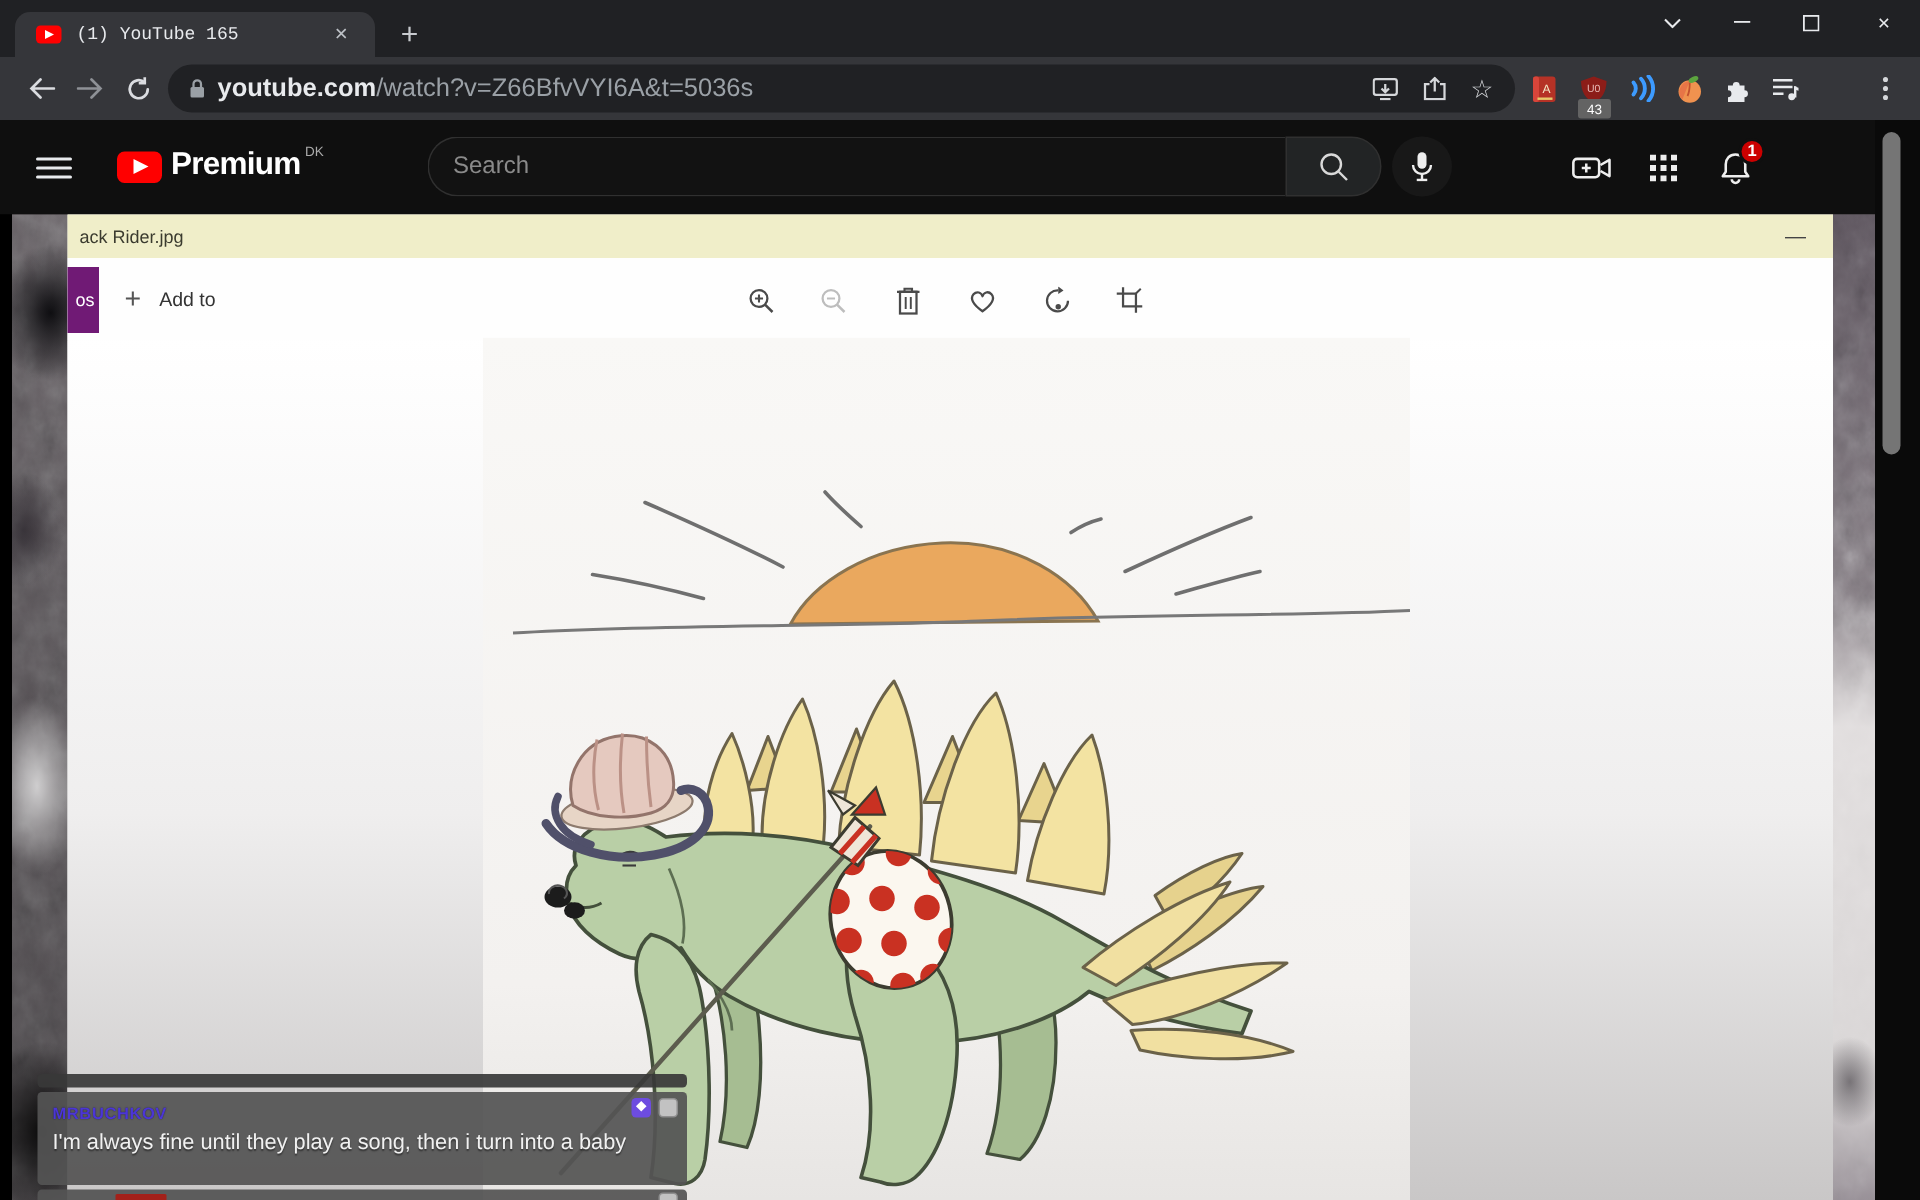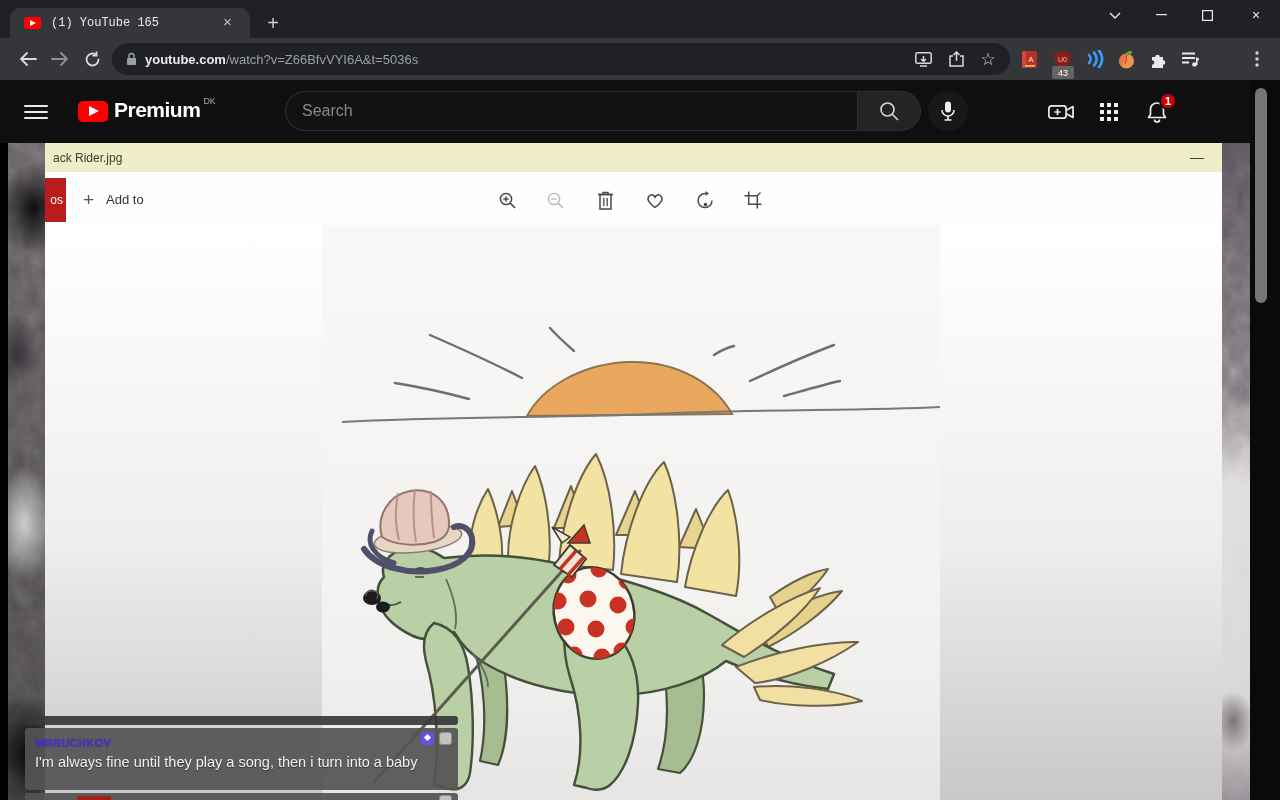--- a/index.html
+++ b/index.html
@@ -24,21 +24,21 @@
              display:flex; align-items:center; justify-content:center; }
   .wctl { top:0; width:42px; height:30px; display:flex; align-items:center;
           justify-content:center; color:#e8eaed; font-size:14px; }
   #wc-chev  { left:1094px; } #wc-min { left:1140px; } #wc-max { left:1186px; } #wc-close { left:1232px; width:48px; }
 
   
   #toolbar { left:0; top:38px; width:1280px; height:42px; background:#35363a; }
   .navic { top:7px; width:28px; height:28px; display:flex; align-items:center; justify-content:center; }
   #omnibox { left:112px; top:5px; width:898px; height:32px; background:#202124;
              border-radius:16px; display:flex; align-items:center; }
-  #omni-text { font-size:13px; margin-left:8px; white-space:nowrap; }
+  #omni-text { font-size:17px; margin-left:8px; white-space:nowrap; }
   #omni-text .domain { color:#e8eaed; font-weight:bold; }
   #omni-text .rest { color:#9aa0a6; }
   .omni-right { position:absolute; top:4px; width:24px; height:24px;
                 display:flex; align-items:center; justify-content:center; }
   .extic { top:8px; width:26px; height:26px; display:flex; align-items:center; justify-content:center; }
   #ublock-badge { left:1052px; top:28px; width:22px; height:13px; background:#636363;
                   color:#fff; font-size:9px; display:flex; align-items:center;
                   justify-content:center; border-radius:2px; }
 
   
@@ -88,21 +88,21 @@
       linear-gradient(180deg, rgba(55,45,58,.6) 0%, rgba(95,85,98,.3) 38%,
         rgba(235,232,232,.88) 52%, rgba(222,219,219,.92) 88%, rgba(150,142,150,.75) 100%); }
 
   
   #photos-win { left:45px; top:0; width:1177px; height:657px; background:#fff; }
   #pw-titlebar { left:0; top:0; width:1177px; height:29px; background:#f0eec9;
                  display:flex; align-items:center; }
   #pw-title { font-size:12px; color:#3b3b2f; margin-left:8px; }
   #pw-min { position:absolute; right:18px; top:6px; color:#444; font-size:14px; }
   #pw-toolbar { left:0; top:29px; width:1177px; height:55px; background:#fefefe; }
-  #pw-blue-btn { left:0; top:6px; width:21px; height:44px; background:#b91c1c; color:#fff;
+  #pw-blue-btn { left:0; top:6px; width:21px; height:44px; background:#701a75; color:#fff;
                  font-size:12px; display:flex; align-items:center; justify-content:flex-end;
                  padding-right:3px; overflow:hidden; }
   #pw-addto { left:38px; top:0; height:55px; display:flex; align-items:center; gap:12px;
               color:#333; font-size:13px; }
   #pw-addto .plus { font-size:19px; font-weight:200; color:#555; }
   .pwic { top:13px; width:30px; height:30px; display:flex; align-items:center; justify-content:center; }
   #pw-right { right:0; top:0; height:55px; position:absolute; display:flex; align-items:center; }
   #pw-right .grp { display:flex; align-items:center; gap:8px; color:#2b2b2b; font-size:13px; }
   #pw-content { left:0; top:84px; width:1177px; height:573px;
                 background:linear-gradient(#ffffff, #efeeee 55%, #c9c7c7); }

